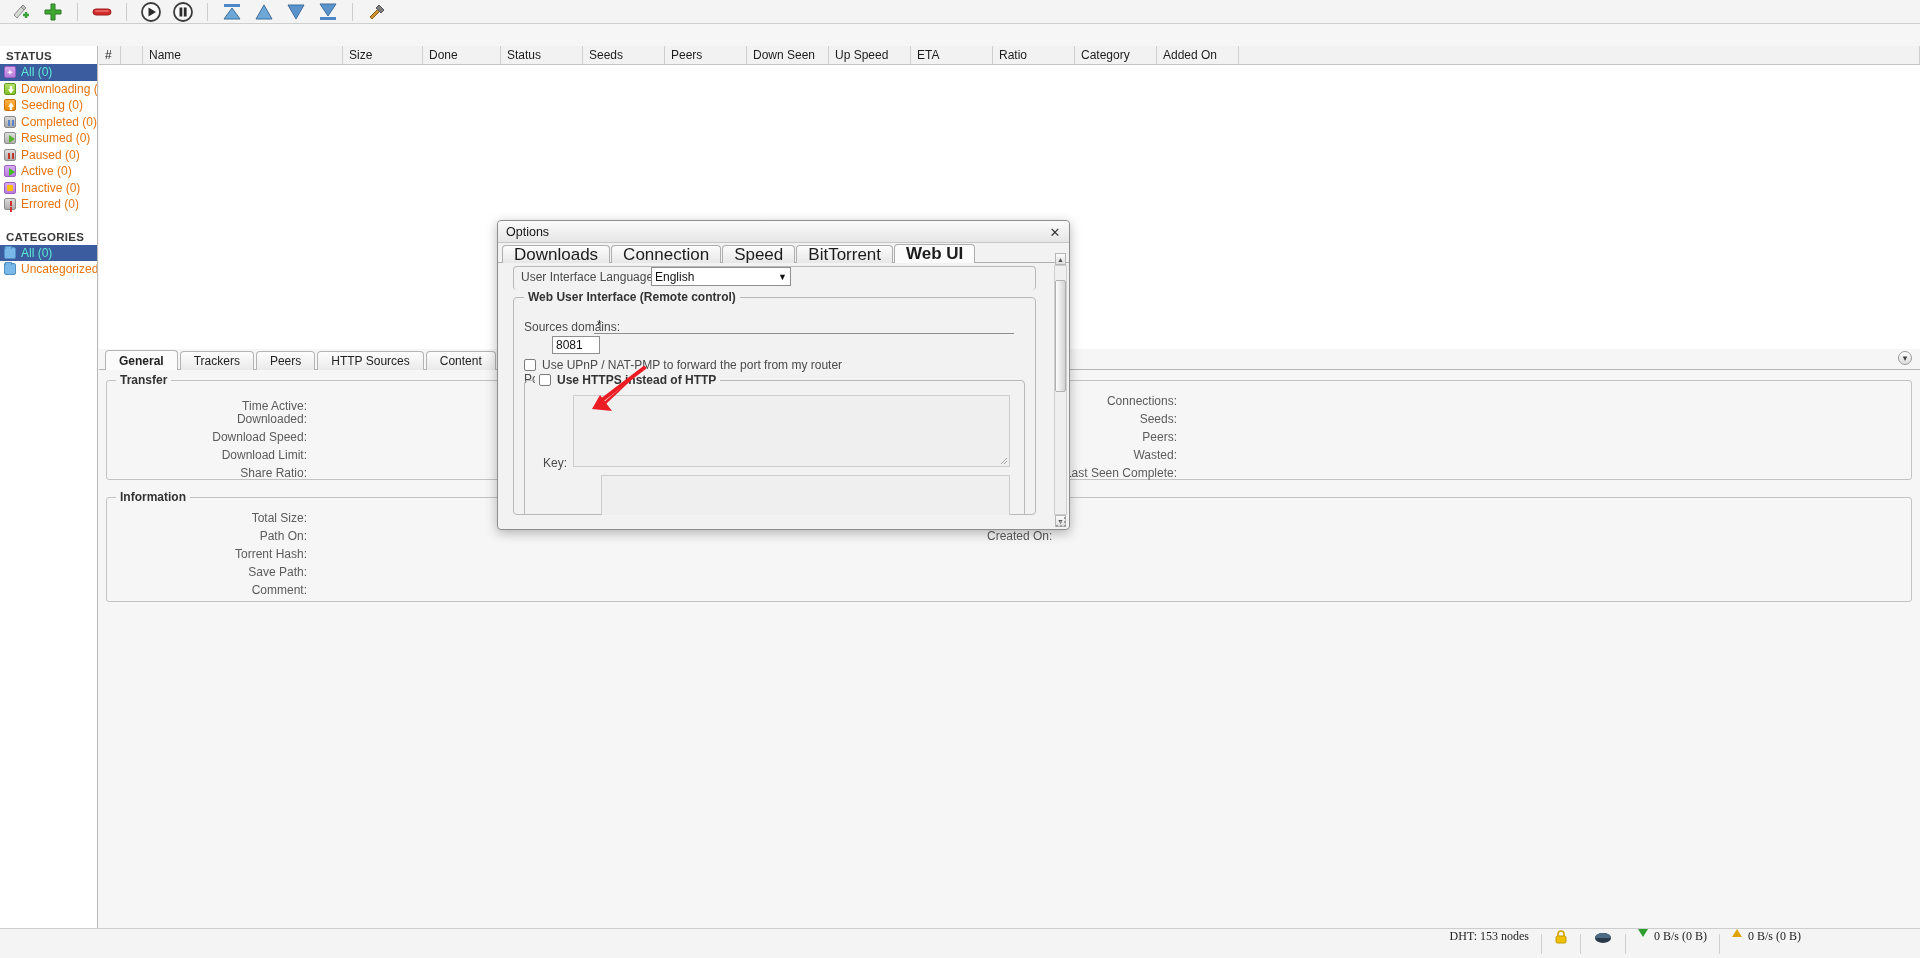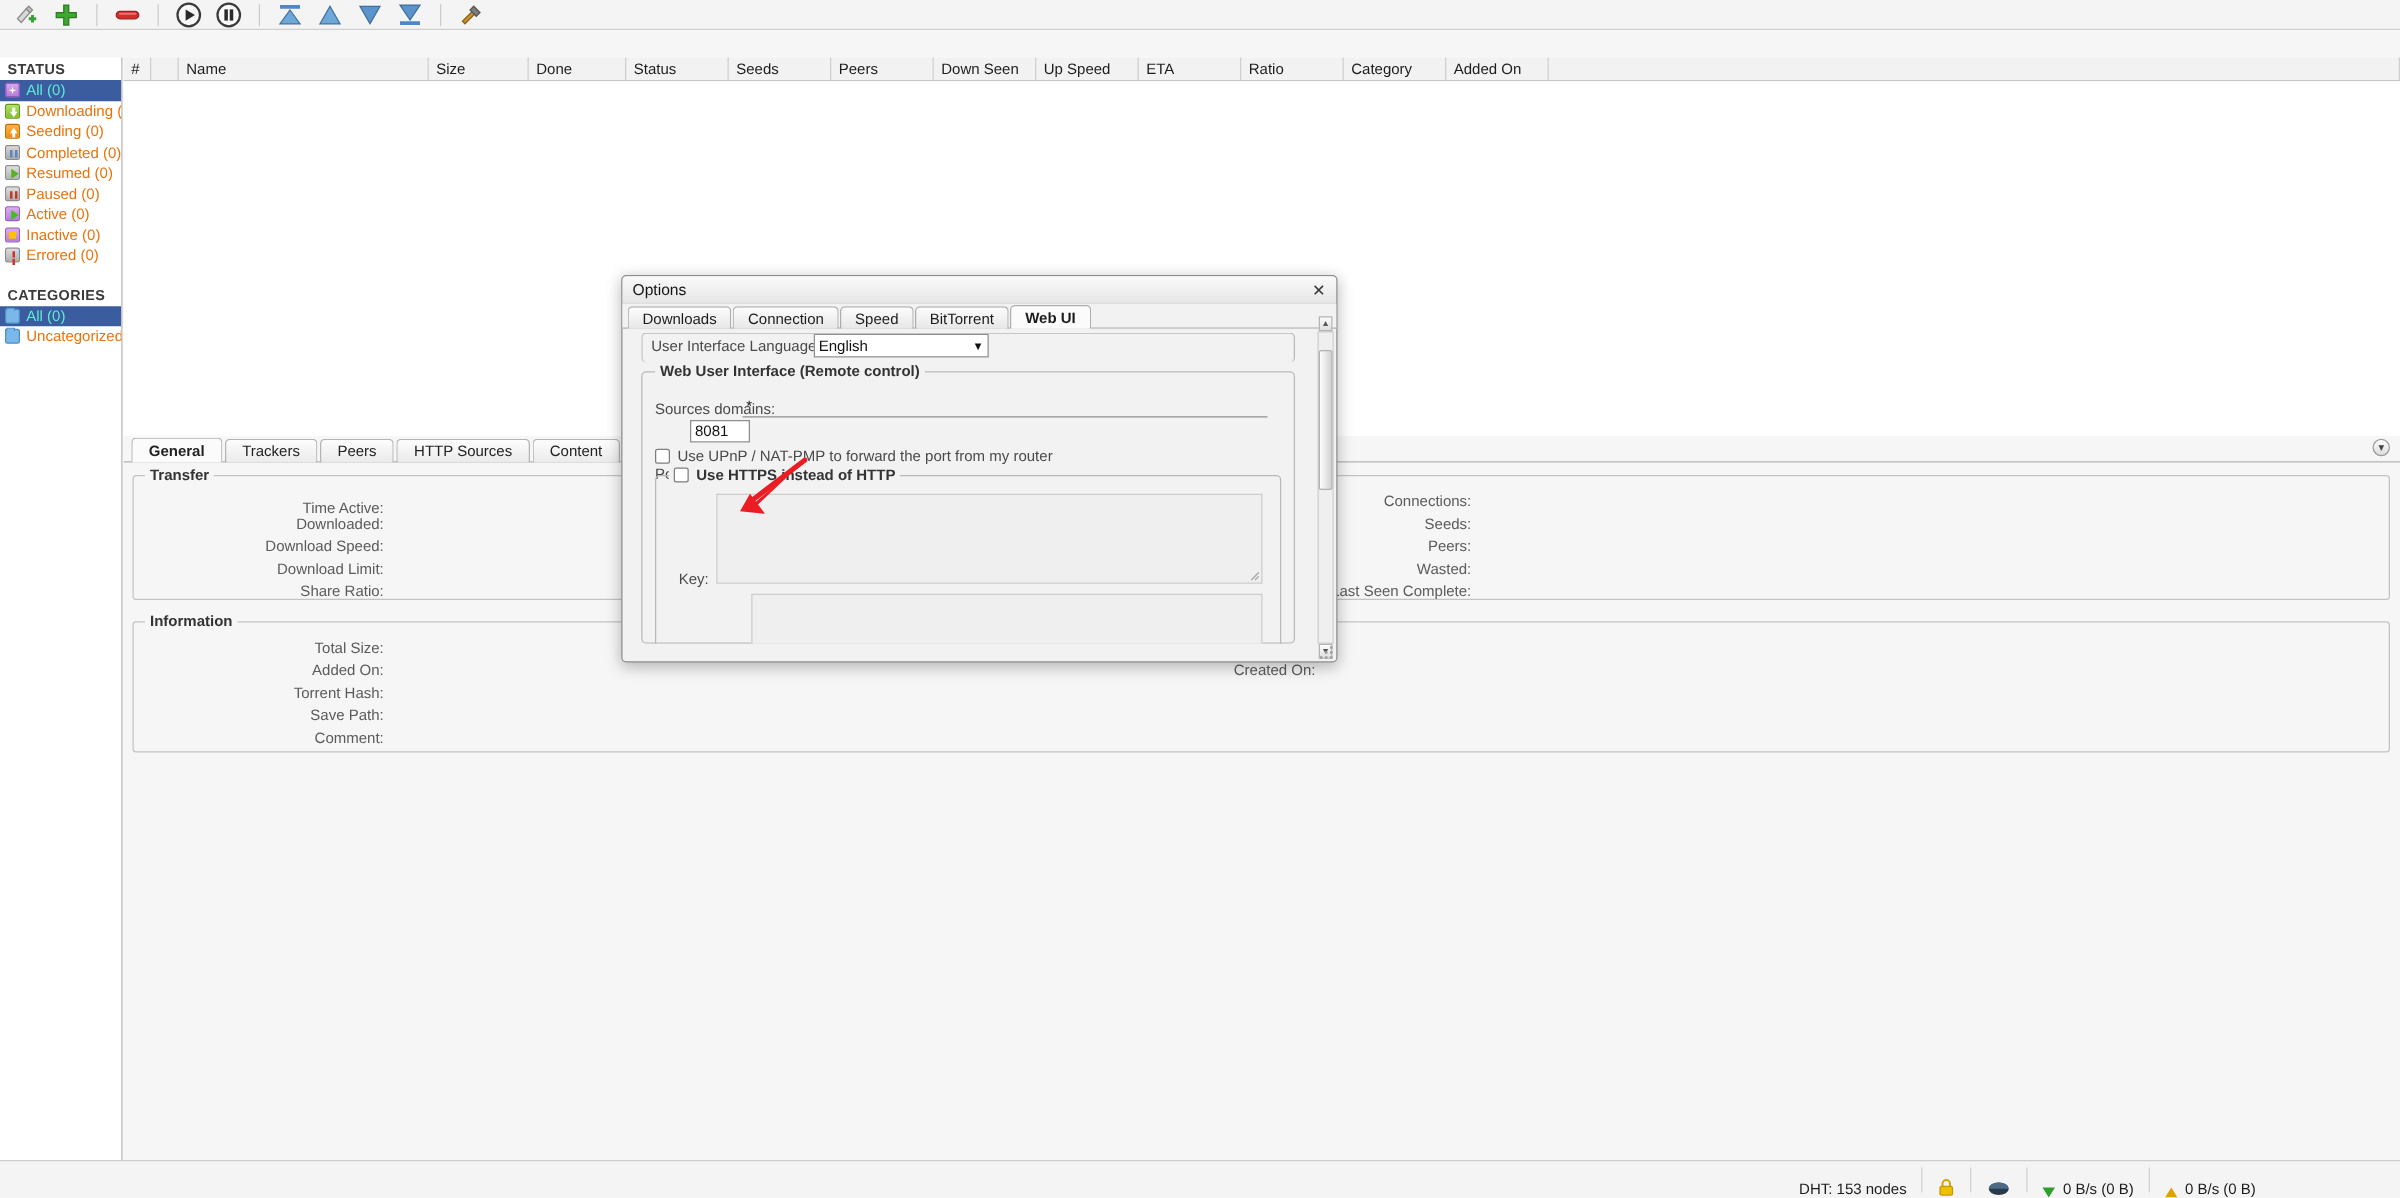--- a/index.html
+++ b/index.html
@@ -144,21 +144,21 @@
     position: absolute; right: 6px; top: 3px; width: 16px; height: 16px;
     display: flex; align-items: center; justify-content: center;
     font-size: 13px; color: #3a3a3a; cursor: default;
   }
   .dlg-tabs {
     position: absolute; top: 22px; left: 0; right: 0; height: 20px;
     display: flex; align-items: flex-end; padding-left: 4px; gap: 1px;
     border-bottom: 1px solid #aeaeae; background: #f2f2f2;
   }
   .dtab {
-    height: 18px; padding: 0 11px; font-size: 12px;
+    height: 18px; padding: 0 11px; font-size: 17px;
     background: linear-gradient(#fcfcfc,#e7e7e7);
     border: 1px solid #aeaeae; border-bottom: none; border-radius: 4px 4px 0 0;
     display: flex; align-items: center; color: #1c1c1c; cursor: default;
     position: relative; top: 1px;
   }
   .dtab.active { background: #fbfbfb; font-weight: bold; height: 19px; }
   .dlg-body {
     position: absolute; top: 42px; left: 3px; right: 3px; bottom: 14px;
     background: #f2f2f2; overflow: hidden;
   }
@@ -200,21 +200,21 @@
   .grayarea { background: #efefef; border: 1px solid #cdcdcd; }
   .resize-grip { position:absolute; right:3px; bottom:2px; width:10px; height:10px; }
   .resize-grip i{position:absolute;width:2px;height:2px;background:#9e9e9e;}
 
   
   .statusbar {
     position: absolute; left: 0; right: 0; bottom: 0; height: 30px;
     background: #f4f4f4; border-top: 1px solid #cdcdcd;
     display: flex; align-items: center; font-size: 12px; color: #1d1d1d;
   }
-  .sb-cell { display: flex; align-items: flex-end; gap: 6px; padding: 0 12px; height: 100%; }
+  .sb-cell { display: flex; align-items: flex-start; gap: 6px; padding: 0 12px; height: 100%; font-family: Liberation Serif, serif; }
   .sb-div { width: 1px; height: 20px; background: #d0d0d0; }
   .arrow-dn { width:0;height:0;border-left:5px solid transparent;border-right:5px solid transparent;border-top:8px solid #2e9e2e;}
   .arrow-up { width:0;height:0;border-left:5px solid transparent;border-right:5px solid transparent;border-bottom:8px solid #e0a200;}
 
   
   .annotation { position: absolute; left: 586px; top: 320px; pointer-events: none; }
 </style>
 </head>
 <body>
 
@@ -389,21 +389,21 @@
         <div class="kv" style="left:880px; width:190px; top:13px;">Connections:</div>
         <div class="kv" style="left:880px; width:190px; top:31px;">Seeds:</div>
         <div class="kv" style="left:880px; width:190px; top:49px;">Peers:</div>
         <div class="kv" style="left:880px; width:190px; top:67px;">Wasted:</div>
         <div class="kv" style="left:880px; width:190px; top:85px;">Last Seen Complete:</div>
       </div>
 
       <div class="group" style="left:7px; right:8px; top:148px; height:105px;">
         <div class="glabel">Information</div>
         <div class="kv" style="left:10px; width:190px; top:13px;">Total Size:</div>
-        <div class="kv" style="left:10px; width:190px; top:31px;">Added On:</div>
+        <div class="kv" style="left:10px; width:190px; top:31px;">Path On:</div>
         <div class="kv" style="left:10px; width:190px; top:49px;">Torrent Hash:</div>
         <div class="kv" style="left:10px; width:190px; top:67px;">Save Path:</div>
         <div class="kv" style="left:10px; width:190px; top:85px;">Comment:</div>
 
         <div class="kv" style="left:880px; width:190px; top:13px; text-align:left;">Created By:</div>
         <div class="kv" style="left:880px; width:190px; top:31px; text-align:left;">Created On:</div>
       </div>
     </div>
 
     <div class="dialog" style="top:174px">

